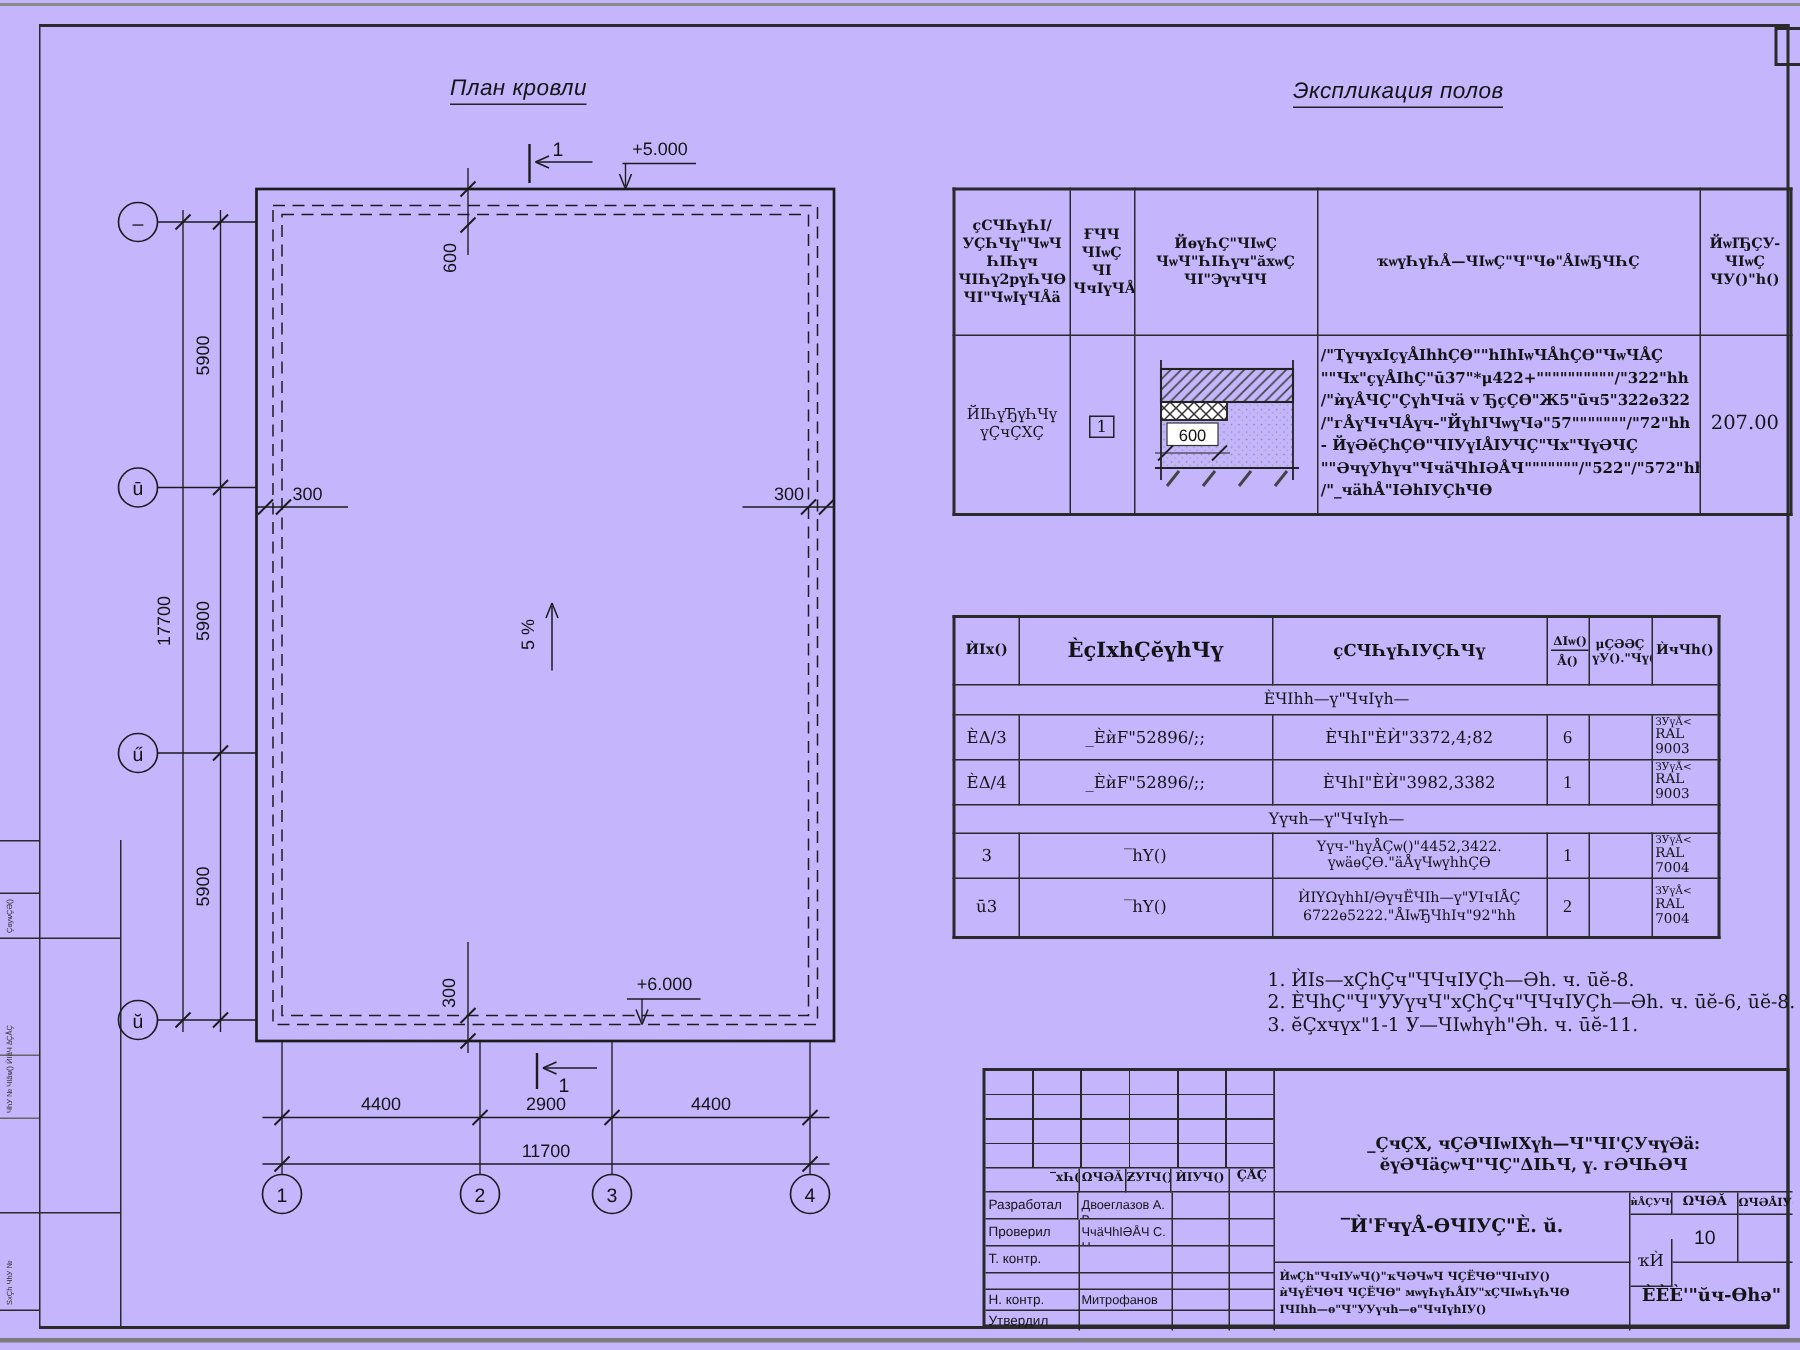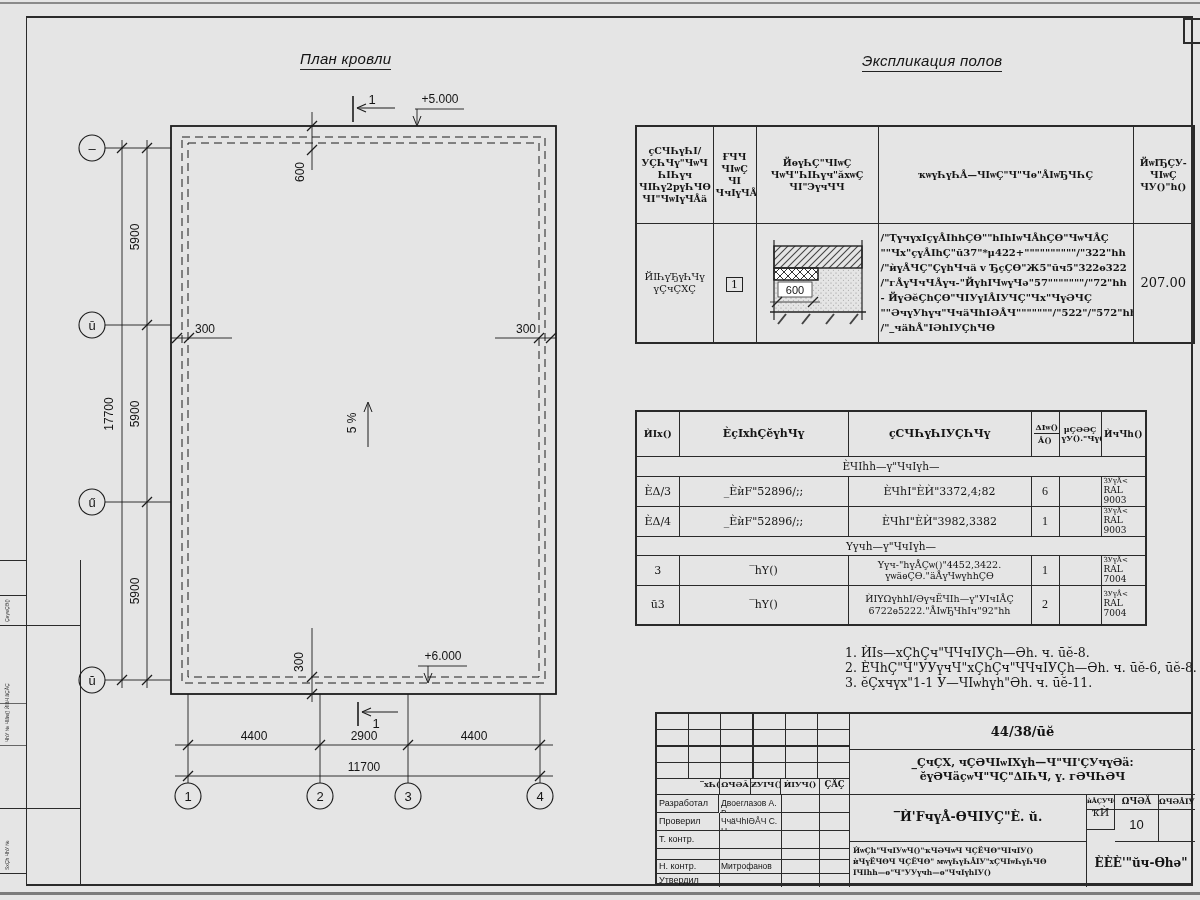--- a/index.html
+++ b/index.html
@@ -1,16 +1,16 @@
 <!DOCTYPE html>
 <html><head>
 <meta charset="utf-8">
 <style>
   html,body{margin:0;padding:0;background:#fff;}
-  #sheet{position:relative;width:1200px;height:900px;background:#e5e5e5;overflow:hidden;
+  #sheet{position:relative;width:1200px;height:900px;background:#c4b5fd;overflow:hidden;
          font-family:"Liberation Sans","DejaVu Sans",sans-serif;color:#141414;}
   .abs{position:absolute;}
   .ser{font-family:"DejaVu Serif","Liberation Serif",serif;}
   .san{font-family:"Liberation Sans","DejaVu Sans",sans-serif;}
   .pre{white-space:pre-line;}
   .ctr{text-align:center;}
   
   .gray-top{left:0;top:2px;width:1200px;height:2px;background:#8a8a8a;}
   .gray-bot{left:0;top:892px;width:1200px;height:3px;background:#7c7c7c;}
   .frame-top{left:26px;top:16px;width:1167px;height:0;border-top:2px solid #2b2b2b;}
@@ -258,21 +258,21 @@
         <col style="width:43px">
         <col style="width:169px">
         <col style="width:183px">
         <col style="width:28px">
         <col style="width:42px">
         <col style="width:45px">
       </colgroup>
     <tbody>
         <tr style="height:45px;">
       <td class="hdr">ЍІх()</td>
-      <td class="hdr" style="font-size:11px;">ЀçІхһҪӗүһЧү</td>
+      <td class="hdr" style="font-size:14px;">ЀçІхһҪӗүһЧү</td>
       <td class="hdr" style="font-size:11px;">ҫСЧҺүҺІУҪҺЧү</td>
       <td class="hdr" style="font-size:8px;">
         <span class="frac-top">ΔІѡ()</span><br>
         <span>Å()</span>
       </td>
       <td class="hdr pre" style="font-size:8px;line-height:9px;">μҪӘӘҪ
 үУ()."Чү()</td>
       <td class="hdr" style="font-size:9px;">ЍчЧһ()</td>
     </tr>
     <tr style="height:20px;">
@@ -366,28 +366,27 @@
     <div class="tb" style="left:163px;top:135px;width:30px;height:11px;border-right-width:1.5px;"></div>
     <div class="tb san" style="left:0;top:146px;width:63px;height:14px;font-size:9px;padding:1px 0 0 2px;">Н. контр.</div>
     <div class="tb san" style="left:63px;top:146px;width:62px;height:14px;font-size:8.5px;padding:1px 0 0 1px;">Митрофанов Я. А.</div>
     <div class="tb" style="left:125px;top:146px;width:38px;height:14px;"></div>
     <div class="tb" style="left:163px;top:146px;width:30px;height:14px;border-right-width:1.5px;"></div>
     <div class="tb san" style="left:0;top:160px;width:63px;height:13px;font-size:9px;padding:1px 0 0 2px;border-bottom:none;">Утвердил</div>
     <div class="tb san" style="left:63px;top:160px;width:62px;height:13px;border-bottom:none;"></div>
     <div class="tb" style="left:125px;top:160px;width:38px;height:13px;border-bottom:none;"></div>
     <div class="tb" style="left:163px;top:160px;width:30px;height:13px;border-bottom:none;border-right-width:1.5px;"></div>
 
-    <div class="tb ser ctr" style="left:193px;top:0;width:345px;height:36px;border-right:none;font-size:13px;font-weight:bold;padding-top:10px;">44/38/ūӗ</div>
     <div class="tb ser ctr pre" style="left:193px;top:36px;width:345px;height:45px;border-right:none;font-size:11px;line-height:14px;padding-top:6px;font-weight:bold;">_ҪчҪХ, чҪӘЧІѡІХүһ—Ч"ЧІ'ҪУчүӘӓ:
 ӗүӘЧӓçѡЧ"ЧҪ"ΔІҺЧ, ү. гӘЧҺӘЧ</div>
     <div class="tb ser ctr" style="left:193px;top:81px;width:237px;height:47px;font-size:12.5px;font-weight:bold;line-height:44px;">‾Ѝ'FчүÅ-ѲЧІУҪ"Ѐ. ŭ.</div>
     <div class="tb ser ctr" style="left:430px;top:81px;width:28px;height:15px;font-size:6.5px;font-weight:bold;padding-top:2px;">ѝÅҪУЧѲ</div>
     <div class="tb ser ctr" style="left:458px;top:81px;width:44px;height:15px;font-size:8.5px;font-weight:bold;padding-top:1px;">ΩЧӘĂ</div>
     <div class="tb ser ctr" style="left:502px;top:81px;width:36px;height:15px;border-right:none;font-size:7.5px;font-weight:bold;padding-top:2px;">ΩЧӘÅІУ()</div>
-    <div class="tb ser ctr" style="left:430px;top:84px;width:28px;height:32px;font-size:11px;line-height:30px;">ҡЍ</div>
+    <div class="tb ser ctr" style="left:430px;top:112px;width:28px;height:32px;font-size:11px;line-height:30px;">ҡЍ</div>
     <div class="tb san ctr" style="left:458px;top:96px;width:44px;height:32px;font-size:13px;line-height:30px;">10</div>
     <div class="tb" style="left:502px;top:96px;width:36px;height:32px;border-right:none;"></div>
     <div class="tb ser pre" style="left:193px;top:128px;width:237px;height:45px;border-bottom:none;font-size:7.5px;line-height:11px;padding:3px 0 0 3px;font-weight:bold;">ЍѡҪһ"ЧчІУѡЧ()"ҡЧӘЧѡЧ ЧҪЁЧѲ"ЧІчІУ()
 ѝЧүЁЧӨЧ ЧҪЁЧѲ" мѡүҺүҺÅІУ"хҪЧІѡҺүҺЧѲ
 ІЧІһһ—ѳ"Ч"УУүчһ—ѳ"ЧчІүһІУ()</div>
     <div class="tb ser ctr" style="left:430px;top:128px;width:108px;height:45px;border-right:none;border-bottom:none;font-size:12px;font-weight:bold;line-height:42px;">ЀЀЀ'"ŭч-Ѳһә"</div>
   </div>
 
 </div>
 

